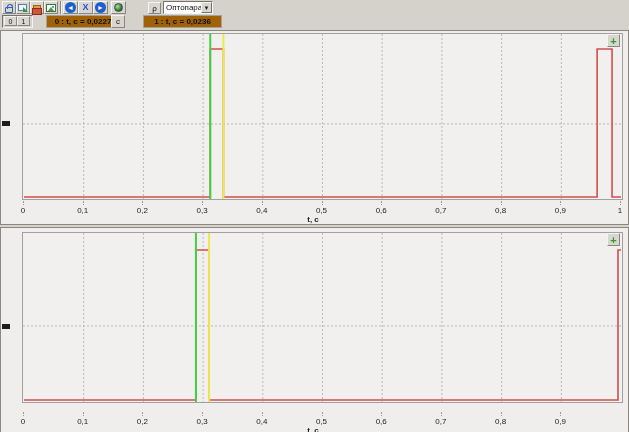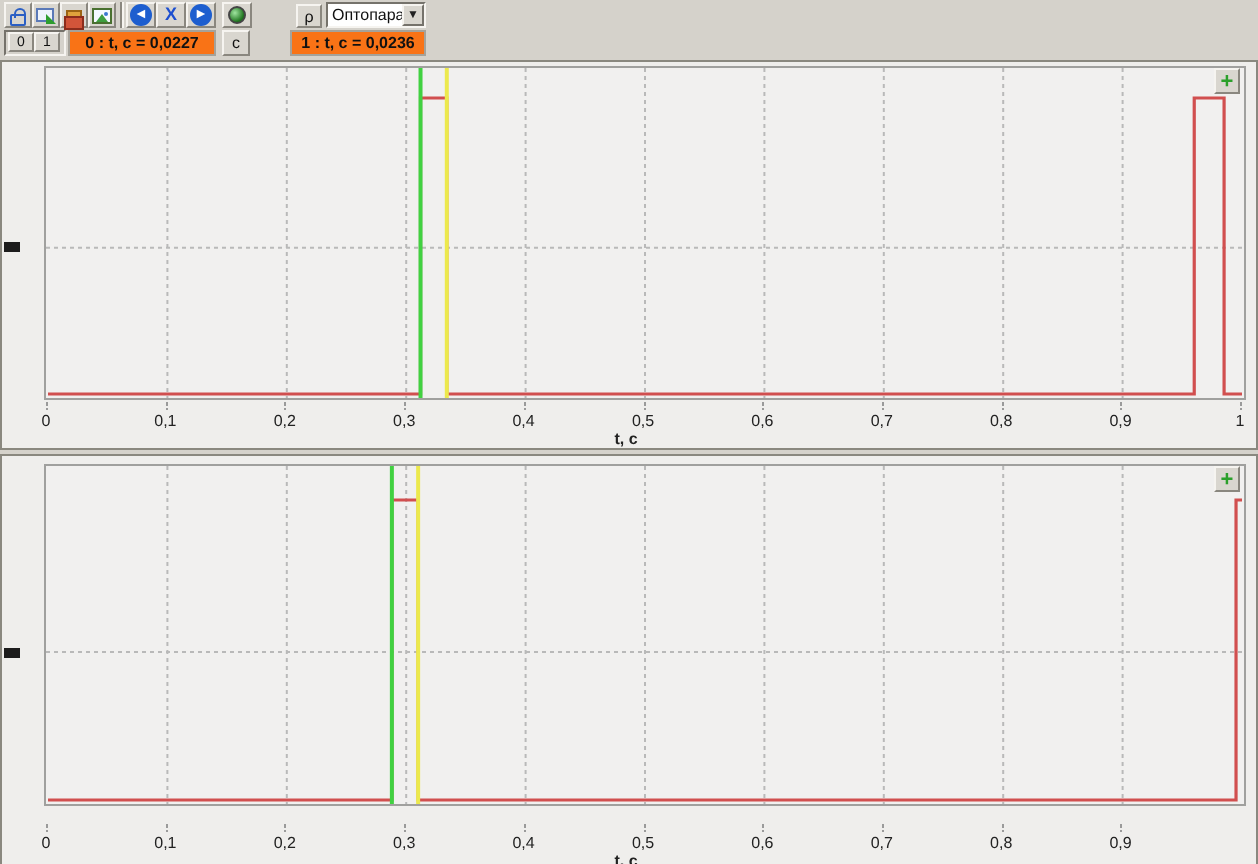--- a/index.html
+++ b/index.html
@@ -40,21 +40,21 @@
   .navcircle { position:absolute; left:1px; top:0px; width:11px; height:11px; border-radius:50%;
     background:#1d5ecf; color:#fff; font-size:7px; line-height:11px; text-align:center; }
   .xglyph { color:#1d4fd0; font-weight:bold; font-size:9px; line-height:11px; display:block; text-align:center; }
   
   .icon.record { left:2px; top:1px; width:9px; height:9px; border-radius:50%;
     background:radial-gradient(circle at 35% 35%, #9fe49f, #1e741e 70%); border:1px solid #444; }
   .sep { position:absolute; width:2px; height:13px; border-left:1px solid #8a877f; border-right:1px solid #f6f4f0; }
   .meas {
     position:absolute; height:13px; line-height:11px; text-align:center;
     font-size:8px; font-weight:bold; color:#111;
-    border:1px solid #a5a29a; background:#f97316;
+    border:1px solid #a5a29a; background:#a16207;margin-left:12px;
   }
   .combo { position:absolute; height:13px; background:#fff;
     border:1px solid; border-color:#75726b #f6f4f0 #f6f4f0 #75726b; }
   .combo .val { position:absolute; left:2px; top:1px; font-size:8px; color:#111; white-space:nowrap; }
   .combo .drop { position:absolute; right:0; top:0; width:11px; height:11px;
     border:1px solid; border-color:#f6f4f0 #75726b #75726b #f6f4f0; background:#d9d6cf;
     font-size:6px; line-height:10px; text-align:center; color:#222; }
   .chanbox { position:absolute; left:2px; top:0; width:31px; height:13px; padding:0 1px;
     border:1px solid; border-color:#75726b #f6f4f0 #f6f4f0 #75726b; background:#d5d2cb; }
   .chanbtn { display:inline-block; width:13px; height:10px; margin-top:0px; vertical-align:top;
@@ -108,21 +108,21 @@
       <span class="val">Оптопара</span>
       <span class="drop">▼</span>
     </div>
   </div>
   <div class="tb-row" style="top:15px;height:14px;">
     <div class="chanbox">
       <span class="chanbtn">0</span><span class="chanbtn">1</span>
     </div>
     <div class="meas" style="left:34px;top:0;width:74px;">0 : t, c = 0,0227</div>
     <button class="minibtn" style="left:111px;top:0;width:14px;">c</button>
-    <div class="meas" style="left:145px;top:0;width:68px;">1 : t, c = 0,0236</div>
+    <div class="meas" style="left:131px;top:0;width:79px;">1 : t, c = 0,0236</div>
   </div>
 </div>
 
 <div class="chart-panel p0">
   <div class="ymark"></div>
   <div class="plot"><svg width="599" height="165">
         <line x1="60.7" y1="0" x2="60.7" y2="165" stroke="#b9b9b9" stroke-width="1" stroke-dasharray="2,2"></line>
         <line x1="120.4" y1="0" x2="120.4" y2="165" stroke="#b9b9b9" stroke-width="1" stroke-dasharray="2,2"></line>
         <line x1="180.1" y1="0" x2="180.1" y2="165" stroke="#b9b9b9" stroke-width="1" stroke-dasharray="2,2"></line>
         <line x1="239.8" y1="0" x2="239.8" y2="165" stroke="#b9b9b9" stroke-width="1" stroke-dasharray="2,2"></line>

